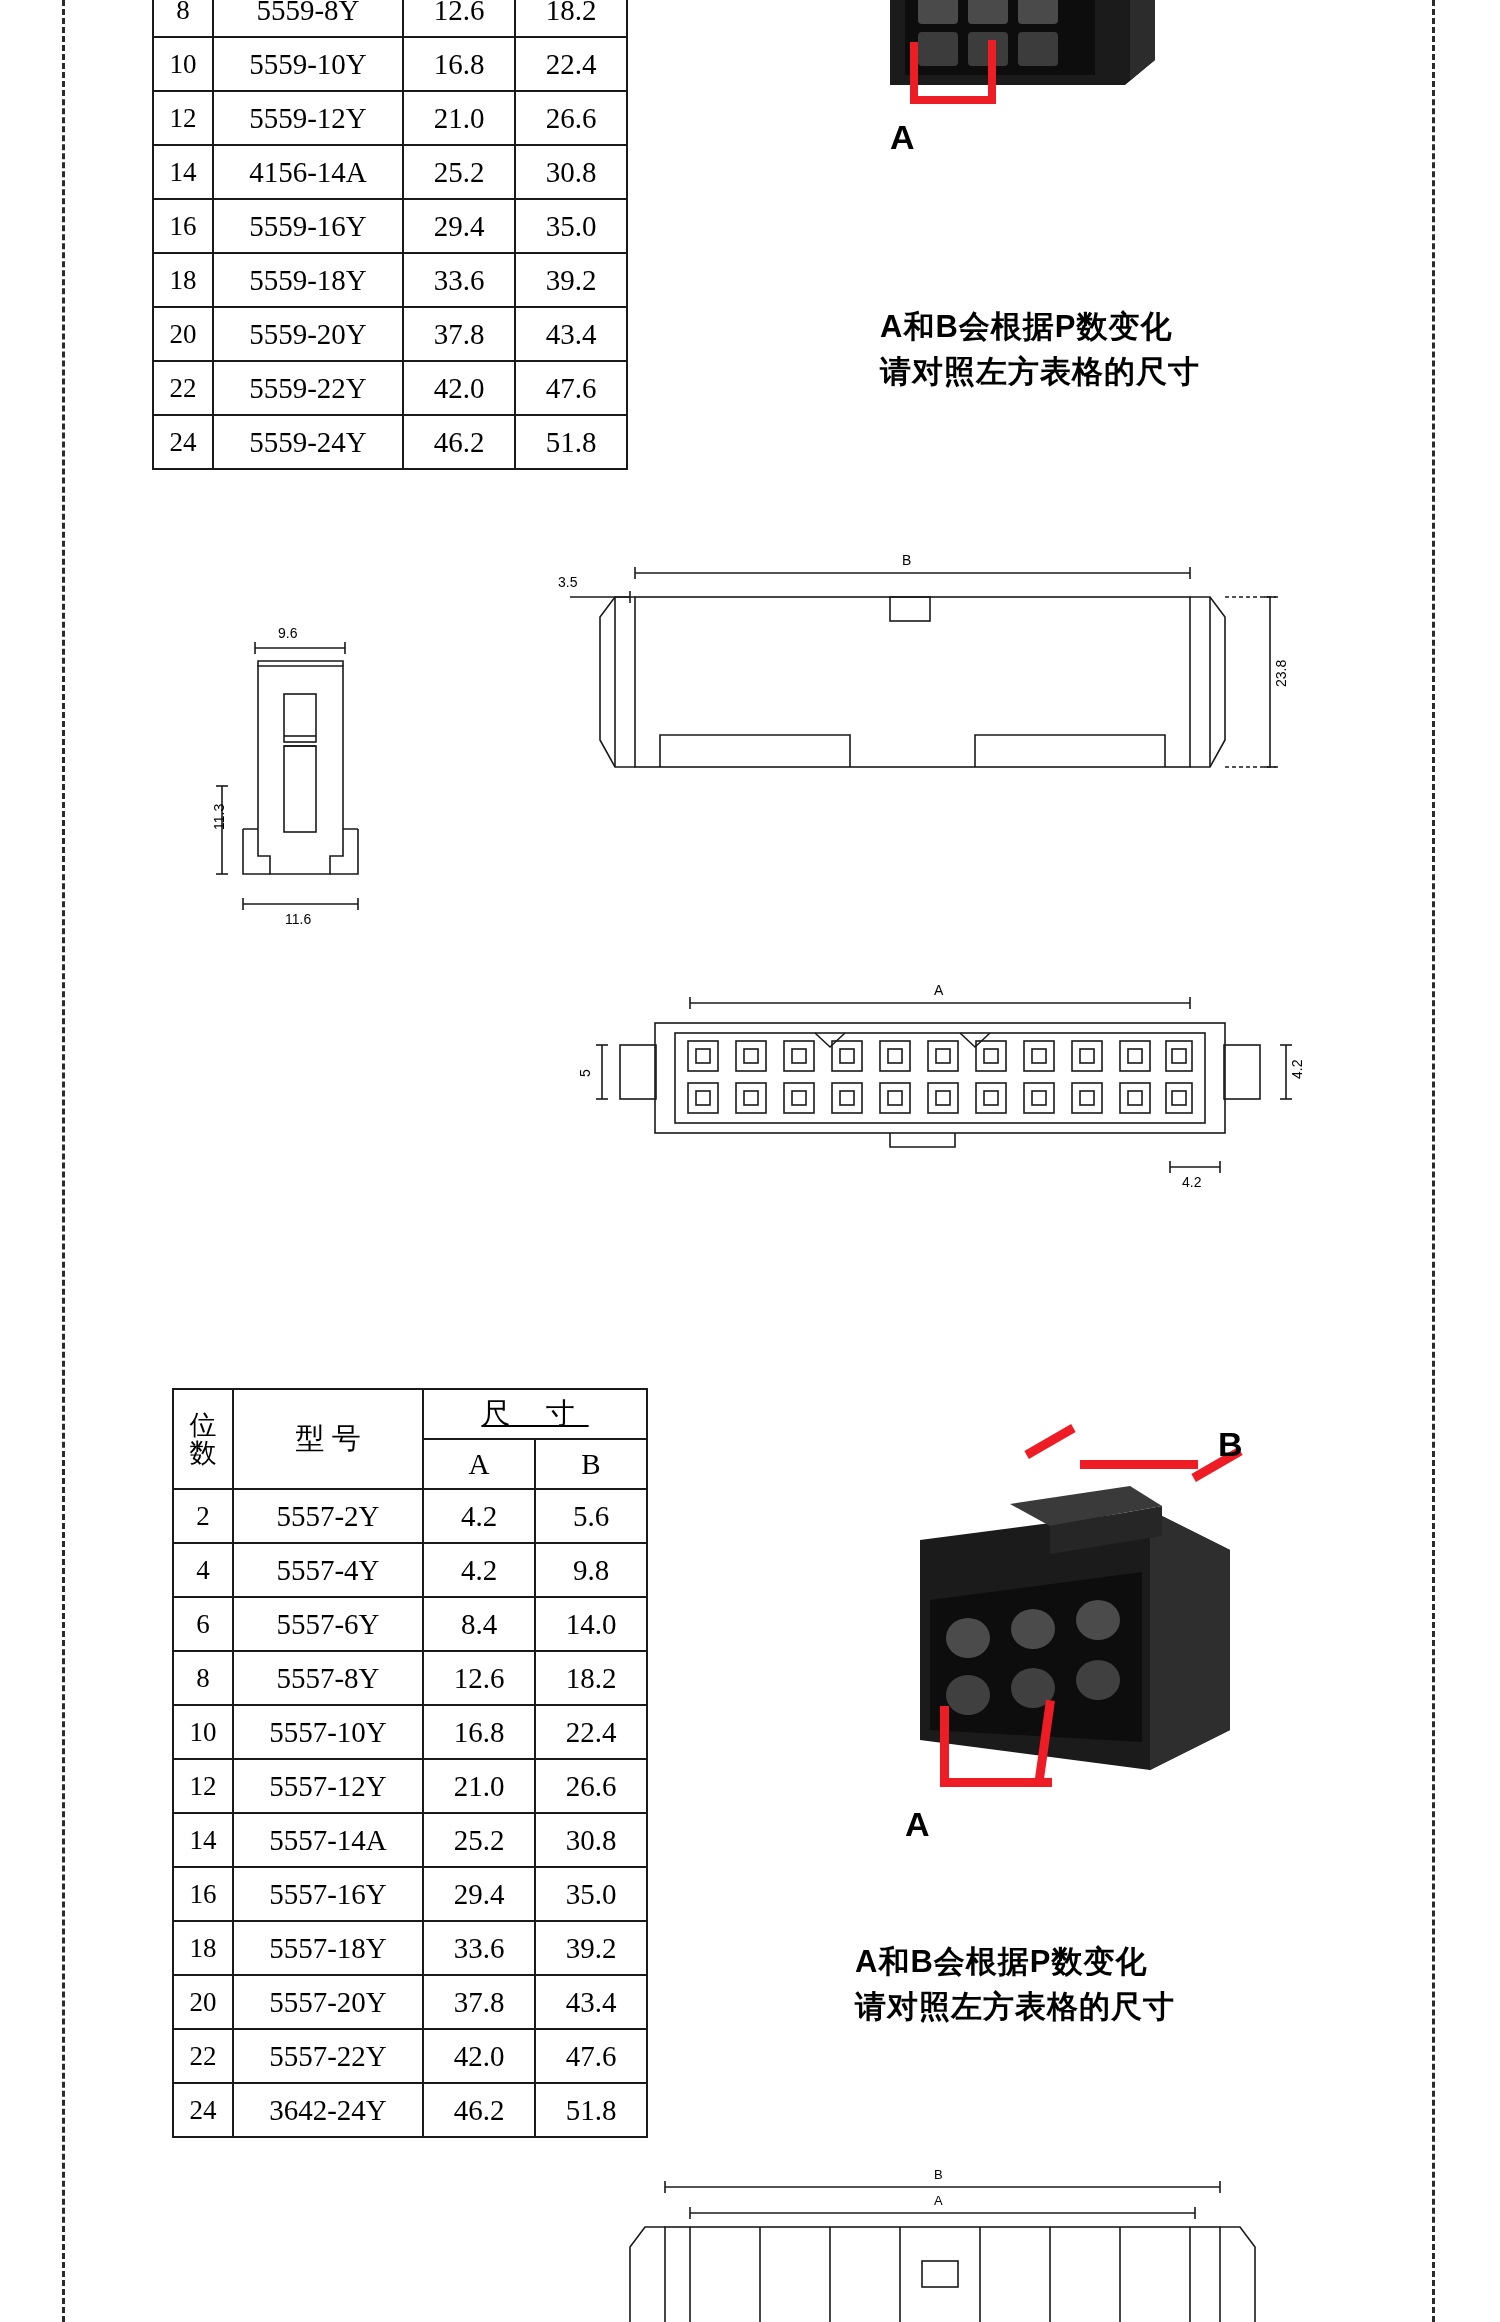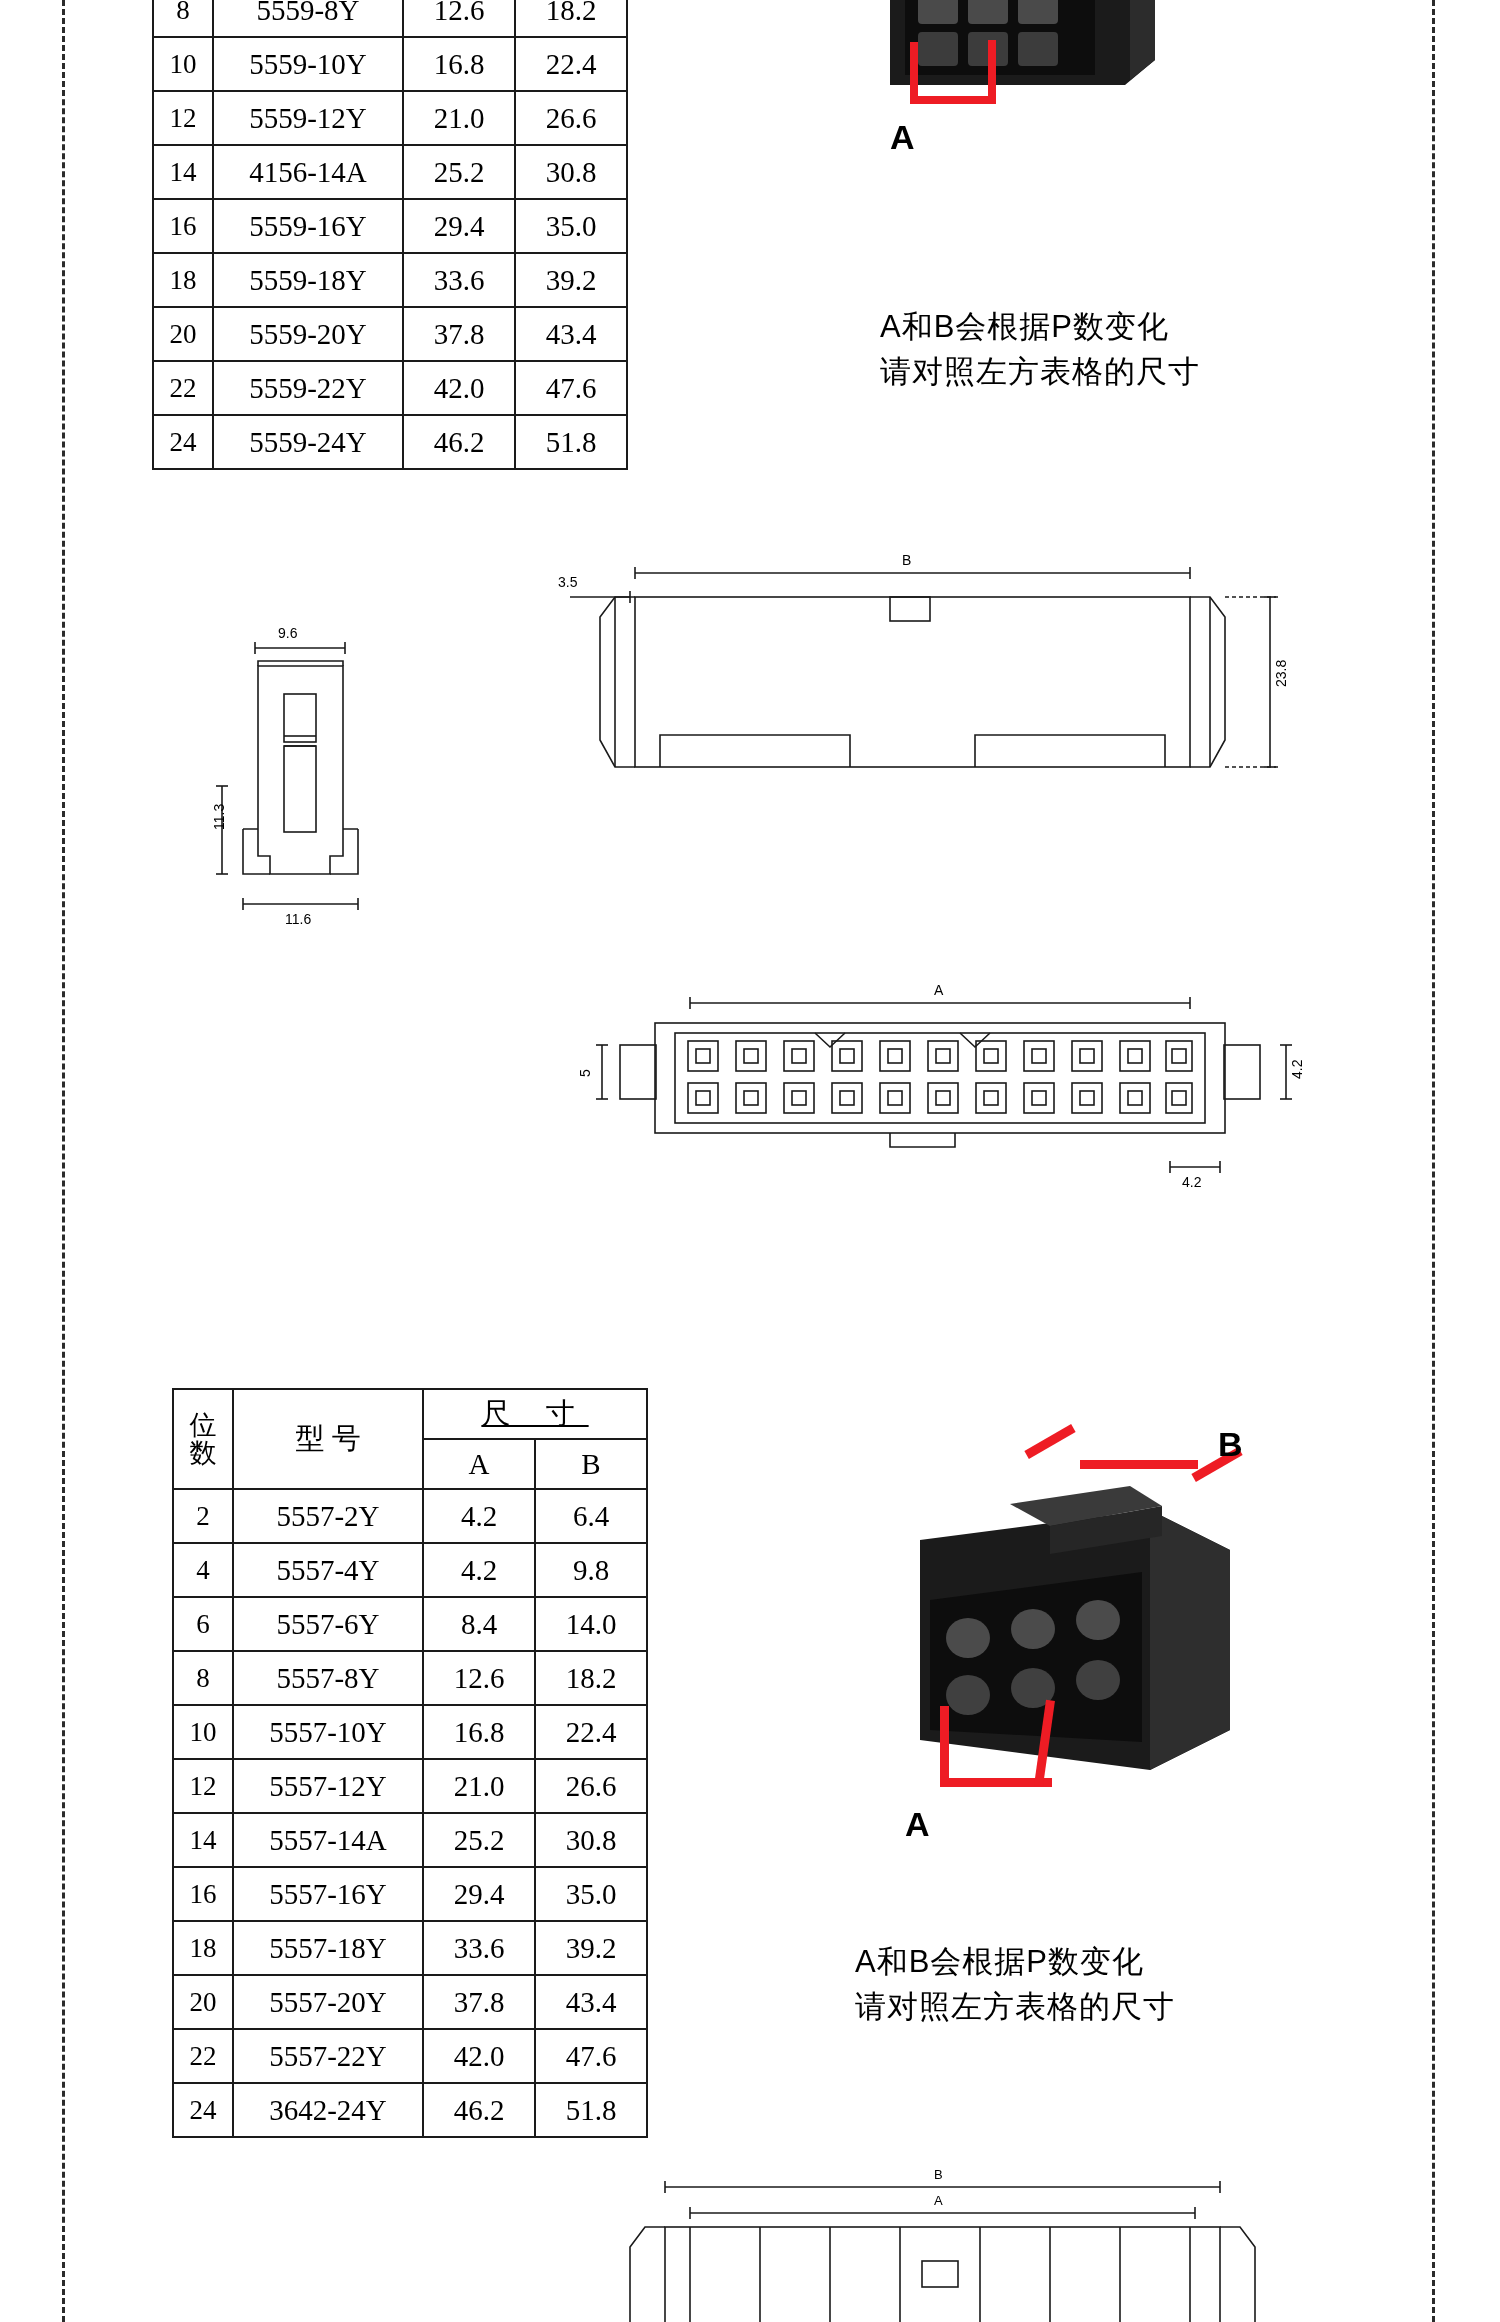--- a/index.html
+++ b/index.html
@@ -21,21 +21,21 @@
   #table-top{left:152px;top:-18px;}
   
   #table-bottom{left:172px;top:1388px;}
 
   .hdr-pos{font-size:27px;line-height:1.05;}
   .hdr-model{font-size:30px;margin-left:16px;}
   .hdr-dim{font-size:29px;letter-spacing:14px;text-decoration:underline;}
   .hdr-ab{font-size:27px;}
 
   
-  .note{position:absolute;font-family:"Liberation Sans",sans-serif;font-weight:normal;font-size:31px;color:#000;line-height:1.45;letter-spacing:1px;}
+  .note{position:absolute;font-family:"Liberation Sans",sans-serif;font-weight:bold;font-size:31px;color:#000;line-height:1.45;letter-spacing:1px;}
   #note-top{left:880px;top:305px;}
   #note-bottom{left:855px;top:1940px;}
 
   
   .photo{position:absolute;}
   .dimline{position:absolute;background:#ee1c24;}
   .dimlabel{position:absolute;font-family:"Liberation Sans",sans-serif;font-weight:bold;font-size:34px;color:#000;}
 
   
   .draw{position:absolute;}
@@ -301,21 +301,21 @@
         <td class="hdr-dim" colspan="2" style="height:46px;">尺  寸</td>
       </tr>
       <tr>
         <td class="val hdr-ab" style="height:46px;">A</td>
         <td class="val hdr-ab">B</td>
       </tr>
       <tr>
         <td class="pos">2</td>
         <td class="model">5557-2Y</td>
         <td class="val">4.2</td>
-        <td class="val">6.4</td>
+        <td class="val">5.6</td>
       </tr>
       <tr>
         <td class="pos">4</td>
         <td class="model">5557-4Y</td>
         <td class="val">4.2</td>
         <td class="val">9.8</td>
       </tr>
       <tr>
         <td class="pos">6</td>
         <td class="model">5557-6Y</td>

